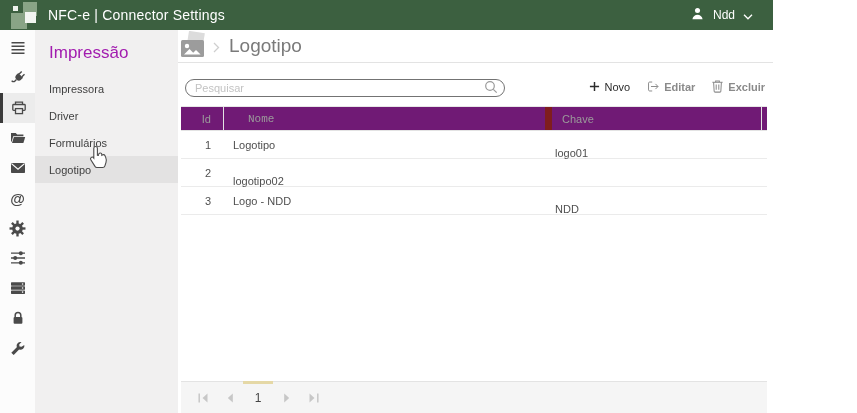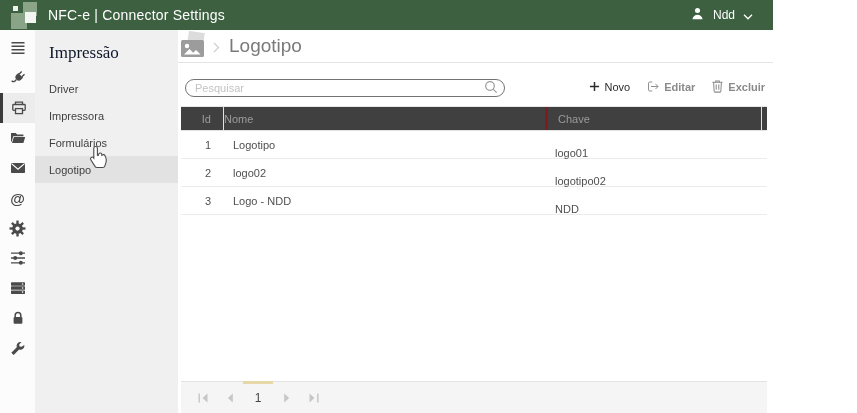--- a/index.html
+++ b/index.html
@@ -34,21 +34,21 @@
   .iconbar .ic-item {
     height:30px; display:flex; align-items:center; justify-content:center;
     color:#4a4a4a; cursor:pointer;
   }
   .iconbar .ic-item.active { background:#ececec; border-left:3px solid #3a3a3a; }
   .iconbar svg { display:block; }
   .at-glyph { font-size:15px; font-weight:bold; color:#4a4a4a; line-height:1; }
 
   
   .subsidebar { width:143px; background:#f1f0f0; flex:none; position:relative; }
-  .subsidebar h2 { font-size:17px; font-weight:400; color:#0f172a; padding:13px 0 0 14px;font-family:Liberation Serif, serif; }
+  .subsidebar h2 { font-size:17px; font-weight:400; color:#a21caf; padding:13px 0 0 14px; }
   .subsidebar .menu { margin-top:12px; }
   .subsidebar .menu-item {
     height:27px; display:flex; align-items:center; padding-left:14px;
     font-size:11px; color:#3f3f3f; cursor:pointer;
   }
   .subsidebar .menu-item.active { background:#e3e2e2; }
 
   
   .cursor-gfx { position:absolute; left:53px; top:115px; z-index:40; pointer-events:none; }
 
@@ -77,28 +77,28 @@
   .search-icon { position:absolute; right:7px; top:2px; cursor:pointer; }
 
   .actions { display:flex; align-items:center; gap:16px; padding-right:2px; }
   .act-btn { display:flex; align-items:center; gap:4px; font-size:11px; cursor:pointer; background:none; border:none; font-family:"Liberation Sans", sans-serif; }
   .act-btn.primary { color:#2c2c2c; }
   .act-btn.secondary { color:#8a8a8a;font-weight:bold; }
 
   
   .grid { margin-top:9px; }
   .grid-header {
-    display:flex; height:25px; background:#404040;
+    display:flex; height:25px; background:#701a75;
     border-top:1px solid #e7e7e7; border-bottom:1px solid #e3e3e3;
     font-size:11px; color:#9b9b9b; align-items:center;
   }
   .gh-cell { height:100%; display:flex; align-items:center; cursor:pointer; }
   .gh-id { width:42px; justify-content:flex-end; padding-right:12px; }
-  .gh-nome { width:322px; border-left:1px solid #e3e3e3; padding-left:0; }
-  .gh-chave { flex:1; border-left:3px solid #7f1d1d; padding-left:10px; }
+  .gh-nome { width:322px; border-left:1px solid #e3e3e3; padding-left:24px;font-family:Liberation Mono, monospace; }
+  .gh-chave { flex:1; border-left:7px solid #7f1d1d; padding-left:10px; }
   .gh-spacer { width:6px; border-left:1px solid #e3e3e3; cursor:default; }
 
   .grid-row {
     display:flex; height:28px; align-items:center; font-size:11px; color:#4f4f4f;
     border-bottom:1px solid #ebebeb; cursor:pointer; background:#fff;
   }
   .gr-id { width:42px; text-align:right; padding-right:12px; }
   .gr-nome { width:322px; padding-left:10px; }
   .gr-chave { flex:1; padding-left:10px;margin-top:16px; }
 
@@ -239,24 +239,24 @@
         <svg width="16" height="16" viewBox="0 0 16 16">
             <path d="M14.3 4.9a4 4 0 0 1-5.2 4.7l-5.4 5.5-2.4-2.4 5.5-5.4a4 4 0 0 1 4.7-5.2L9.2 4.4l.3 2.1 2.1.3z" fill="currentColor"></path>
           </svg>
       </div>
     </nav>
 
     <aside class="subsidebar">
       <h2>Impressão</h2>
       <div class="menu">
         <div class="menu-item">
+          <span>Impressora</span>
+        </div>
+        <div class="menu-item">
           <span>Driver</span>
-        </div>
-        <div class="menu-item">
-          <span>Impressora</span>
         </div>
         <div class="menu-item">
           <span>Formulários</span>
         </div>
         <div class="menu-item active">
           <span>Logotipo</span>
         </div>
       </div>
       <div class="cursor-gfx">
         <svg width="21" height="26" viewBox="0 0 21 26">
@@ -335,21 +335,20 @@
             <div class="gh-cell gh-chave">Chave</div>
             <div class="gh-cell gh-spacer"></div>
           </div>
           <div class="grid-row">
             <div class="gr-id">1</div>
             <div class="gr-nome">Logotipo</div>
             <div class="gr-chave">logo01</div>
           </div>
           <div class="grid-row">
             <div class="gr-id">2</div>
-            <div class="gr-nome">logo02</div>
             <div class="gr-chave">logotipo02</div>
           </div>
           <div class="grid-row">
             <div class="gr-id">3</div>
             <div class="gr-nome">Logo - NDD</div>
             <div class="gr-chave">NDD</div>
           </div>
         </div>
 
         <div class="pager">

